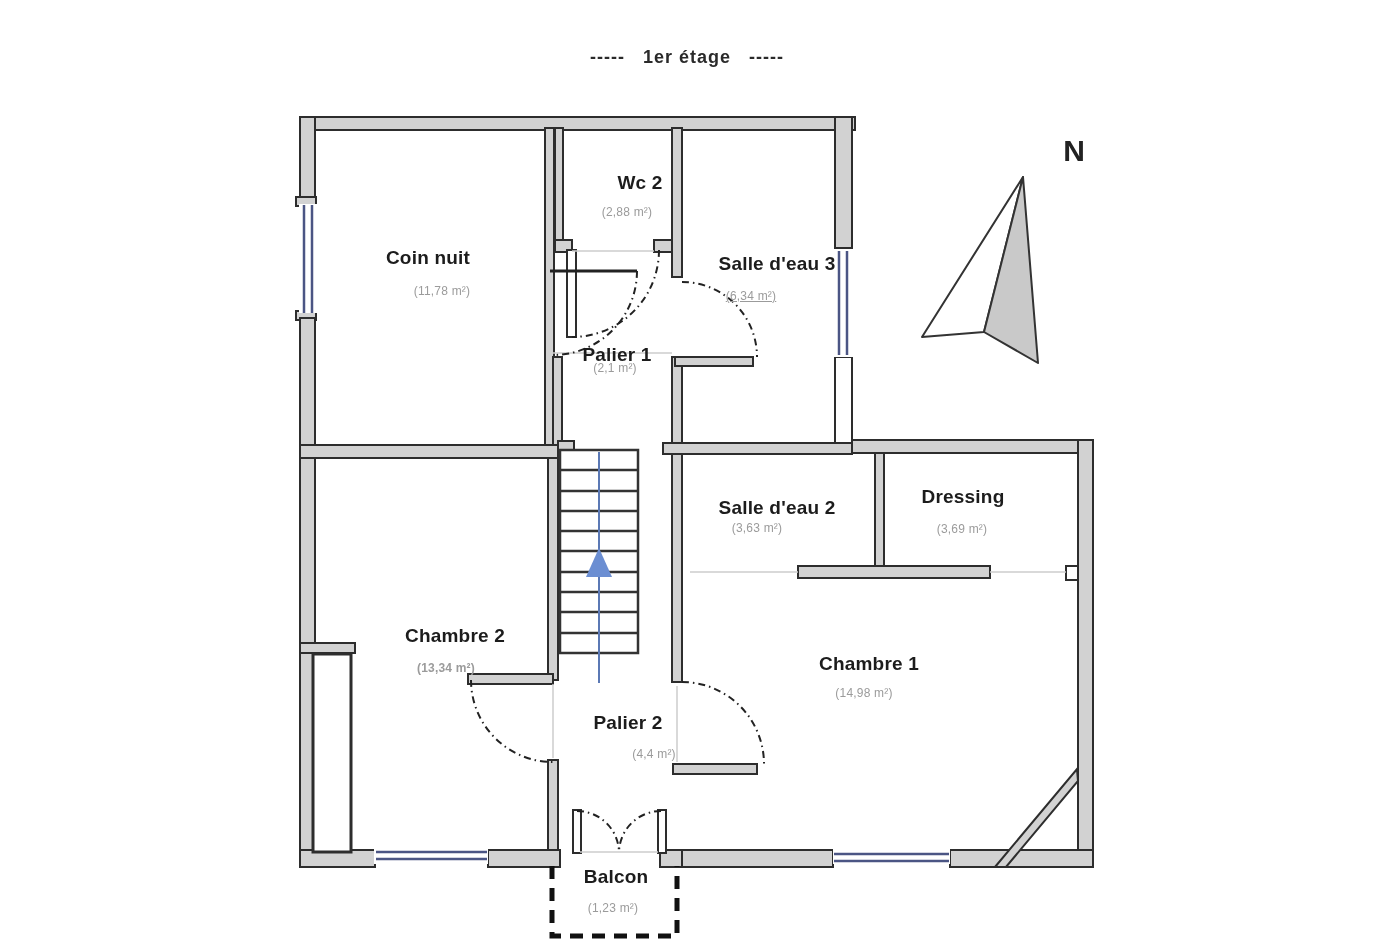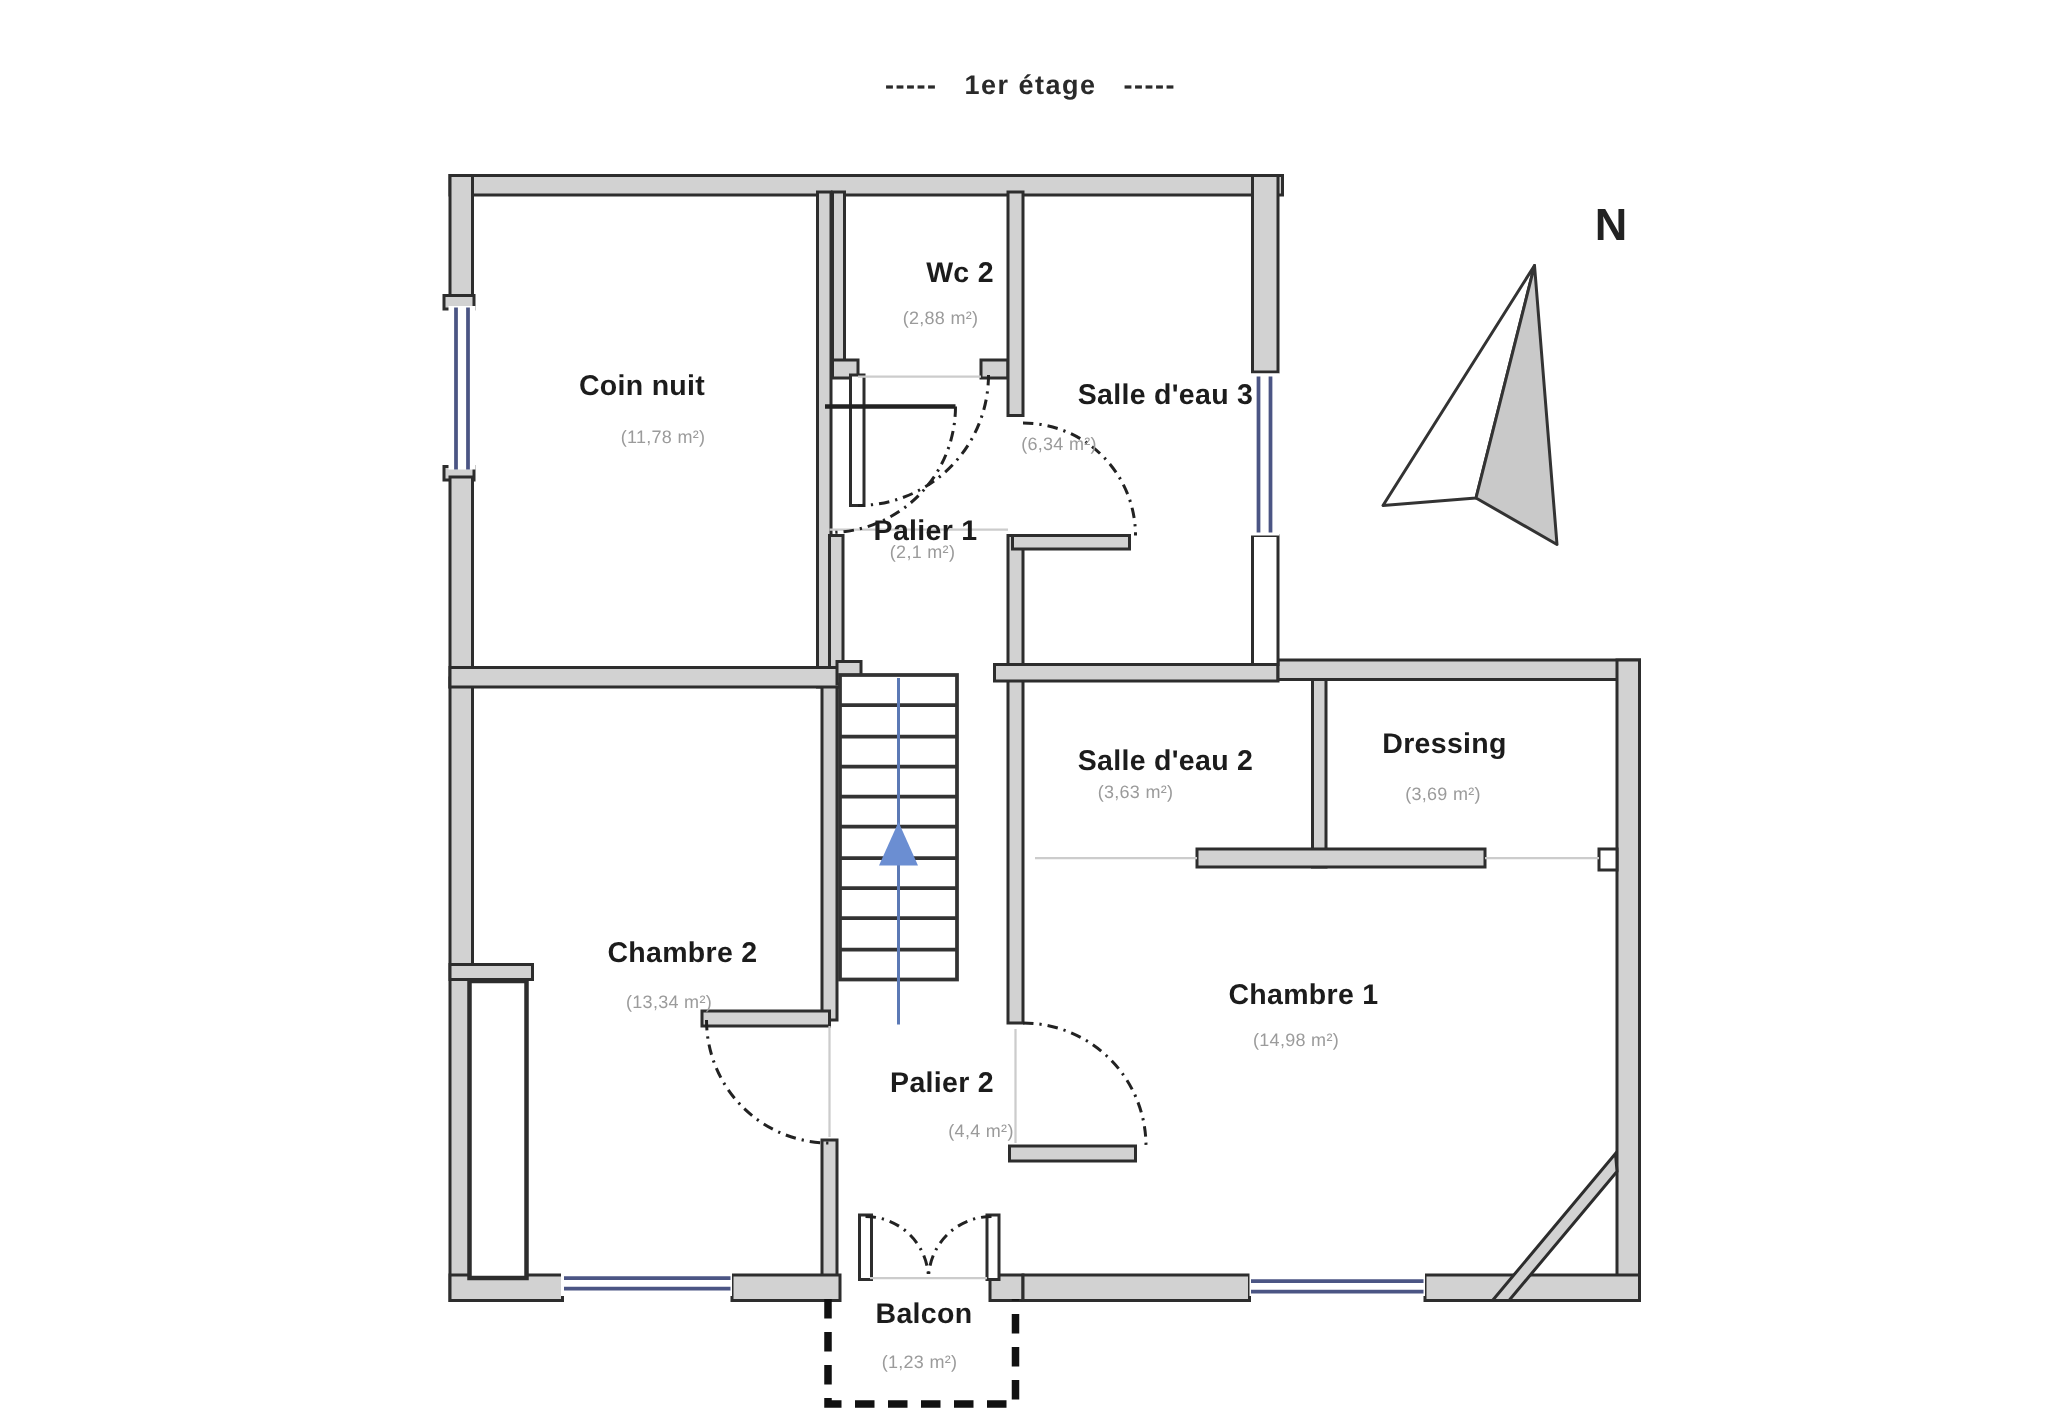--- a/index.html
+++ b/index.html
@@ -162,33 +162,33 @@
 
   <div class="label north-label" style="left:1074px;top:151px;">N</div>
 
   <div class="label room-name" style="left:428px;top:258px;">Coin nuit</div>
   <div class="label room-area" style="left:430px;top:291px;margin-left:12px;">(11,78 m²)</div>
 
   <div class="label room-name" style="left:622px;top:183px;margin-left:18px;">Wc 2</div>
   <div class="label room-area" style="left:627px;top:212px;">(2,88 m²)</div>
 
   <div class="label room-name" style="left:777px;top:264px;">Salle d'eau 3</div>
-  <div class="label room-area" style="left:706px;top:296px;">(6,34 m²)</div>
+  <div class="label room-area" style="left:751px;top:296px;text-decoration:underline;">(6,34 m²)</div>
 
   <div class="label room-name" style="left:617px;top:355px;">Palier 1</div>
   <div class="label room-area" style="left:615px;top:368px;">(2,1 m²)</div>
 
   <div class="label room-name" style="left:777px;top:508px;">Salle d'eau 2</div>
   <div class="label room-area" style="left:757px;top:528px;text-align:center;">(3,63 m²)</div>
 
   <div class="label room-name" style="left:963px;top:497px;">Dressing</div>
   <div class="label room-area" style="left:962px;top:529px;">(3,69 m²)</div>
 
   <div class="label room-name" style="left:455px;top:636px;">Chambre 2</div>
-  <div class="label room-area" style="left:446px;top:668px;">(13,34 m²)</div>
+  <div class="label room-area" style="left:446px;top:668px;font-weight:bold;">(13,34 m²)</div>
 
   <div class="label room-name" style="left:869px;top:664px;">Chambre 1</div>
   <div class="label room-area" style="left:864px;top:693px;text-align:right;">(14,98 m²)</div>
 
   <div class="label room-name" style="left:628px;top:723px;">Palier 2</div>
   <div class="label room-area" style="left:624px;top:754px;margin-left:30px;">(4,4 m²)</div>
 
   <div class="label room-name" style="left:616px;top:877px;">Balcon</div>
   <div class="label room-area" style="left:613px;top:908px;">(1,23 m²)</div>
 

